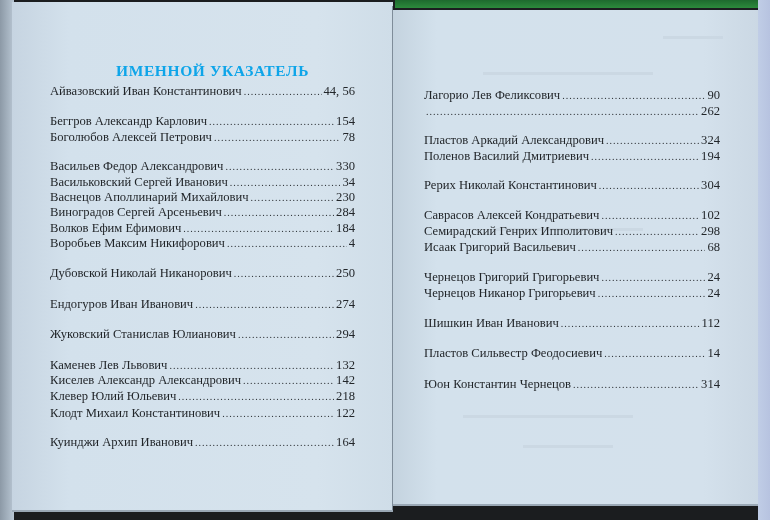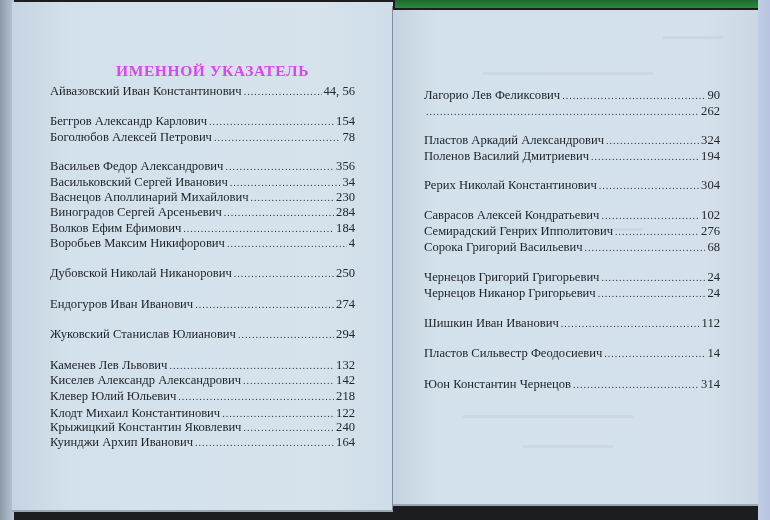--- a/index.html
+++ b/index.html
@@ -35,21 +35,21 @@
       position: absolute; left: 0; top: 0; width: 14px; height: 520px;
       background: linear-gradient(to right, #8c99a6, #b8c6d3);
     }
     .spine {
       position: absolute; left: 392px; top: 6px; width: 1px; height: 504px;
       background: #7f8d9a;
     }
     .title {
       position: absolute; left: 116px; top: 62px;
       font-size: 15.5px; font-weight: bold; letter-spacing: 0.6px;
-      color: #d946ef;
+      color: #0ea5e9;
     }
     .entries {
       position: absolute;
       font-size: 12.6px; color: #22262a;
     }
     .entries-left { left: 50px; width: 305px; }
     .entries-right { left: 424px; width: 296px; }
     .entry {
       position: absolute; left: 0; right: 0; height: 16px;
       display: flex; align-items: baseline; white-space: nowrap;
@@ -98,21 +98,21 @@
       <span class="pages">154</span>
     </div>
   <div class="entry" style="top:130px">
       <span class="name">Боголюбов Алексей Петрович</span>
       <span class="dots"></span>
       <span class="pages">78</span>
     </div>
   <div class="entry" style="top:159px">
       <span class="name">Васильев Федор Александрович</span>
       <span class="dots"></span>
-      <span class="pages">356</span>
+      <span class="pages">330</span>
     </div>
   <div class="entry" style="top:175px">
       <span class="name">Васильковский Сергей Иванович</span>
       <span class="dots"></span>
       <span class="pages">34</span>
     </div>
   <div class="entry" style="top:190px">
       <span class="name">Васнецов Аполлинарий Михайлович</span>
       <span class="dots"></span>
       <span class="pages">230</span>
@@ -159,25 +159,20 @@
     </div>
   <div class="entry" style="top:389px">
       <span class="name">Клевер Юлий Юльевич</span>
       <span class="dots"></span>
       <span class="pages">218</span>
     </div>
   <div class="entry" style="top:406px">
       <span class="name">Клодт Михаил Константинович</span>
       <span class="dots"></span>
       <span class="pages">122</span>
-    </div>
-  <div class="entry" style="top:420px">
-      <span class="name">Крыжицкий Константин Яковлевич</span>
-      <span class="dots"></span>
-      <span class="pages">240</span>
     </div>
   <div class="entry" style="top:435px">
       <span class="name">Куинджи Архип Иванович</span>
       <span class="dots"></span>
       <span class="pages">164</span>
     </div>
 </div>
 
 <div class="entries entries-right" style="top:0;height:520px;">
   <div class="entry" style="top:88px">
@@ -205,24 +200,24 @@
       <span class="pages">304</span>
     </div>
   <div class="entry" style="top:208px">
       <span class="name">Саврасов Алексей Кондратьевич</span>
       <span class="dots"></span>
       <span class="pages">102</span>
     </div>
   <div class="entry" style="top:224px">
       <span class="name">Семирадский Генрих Ипполитович</span>
       <span class="dots"></span>
-      <span class="pages">276</span>
+      <span class="pages">298</span>
     </div>
   <div class="entry" style="top:240px">
-      <span class="name">Сорока Григорий Васильевич</span>
+      <span class="name">Исаак Григорий Васильевич</span>
       <span class="dots"></span>
       <span class="pages">68</span>
     </div>
   <div class="entry" style="top:270px">
       <span class="name">Чернецов Григорий Григорьевич</span>
       <span class="dots"></span>
       <span class="pages">24</span>
     </div>
   <div class="entry" style="top:286px">
       <span class="name">Чернецов Никанор Григорьевич</span>

